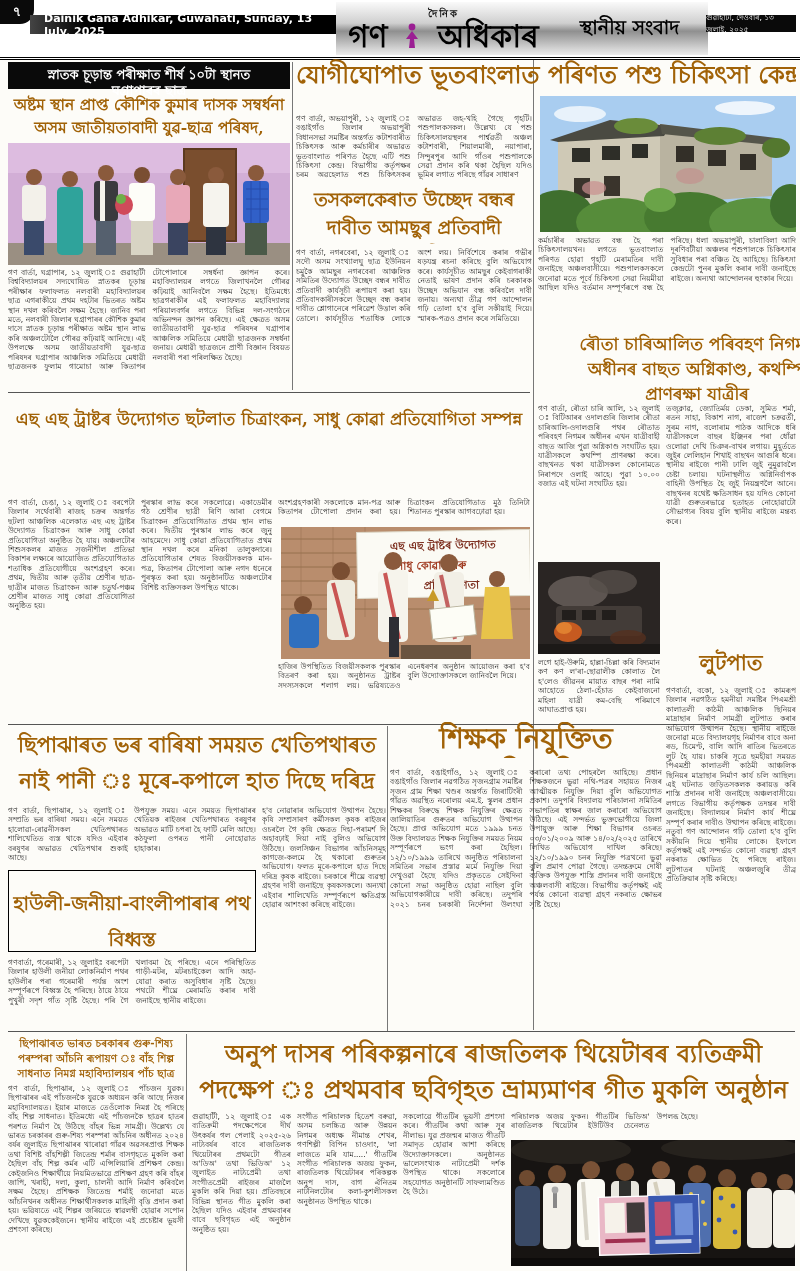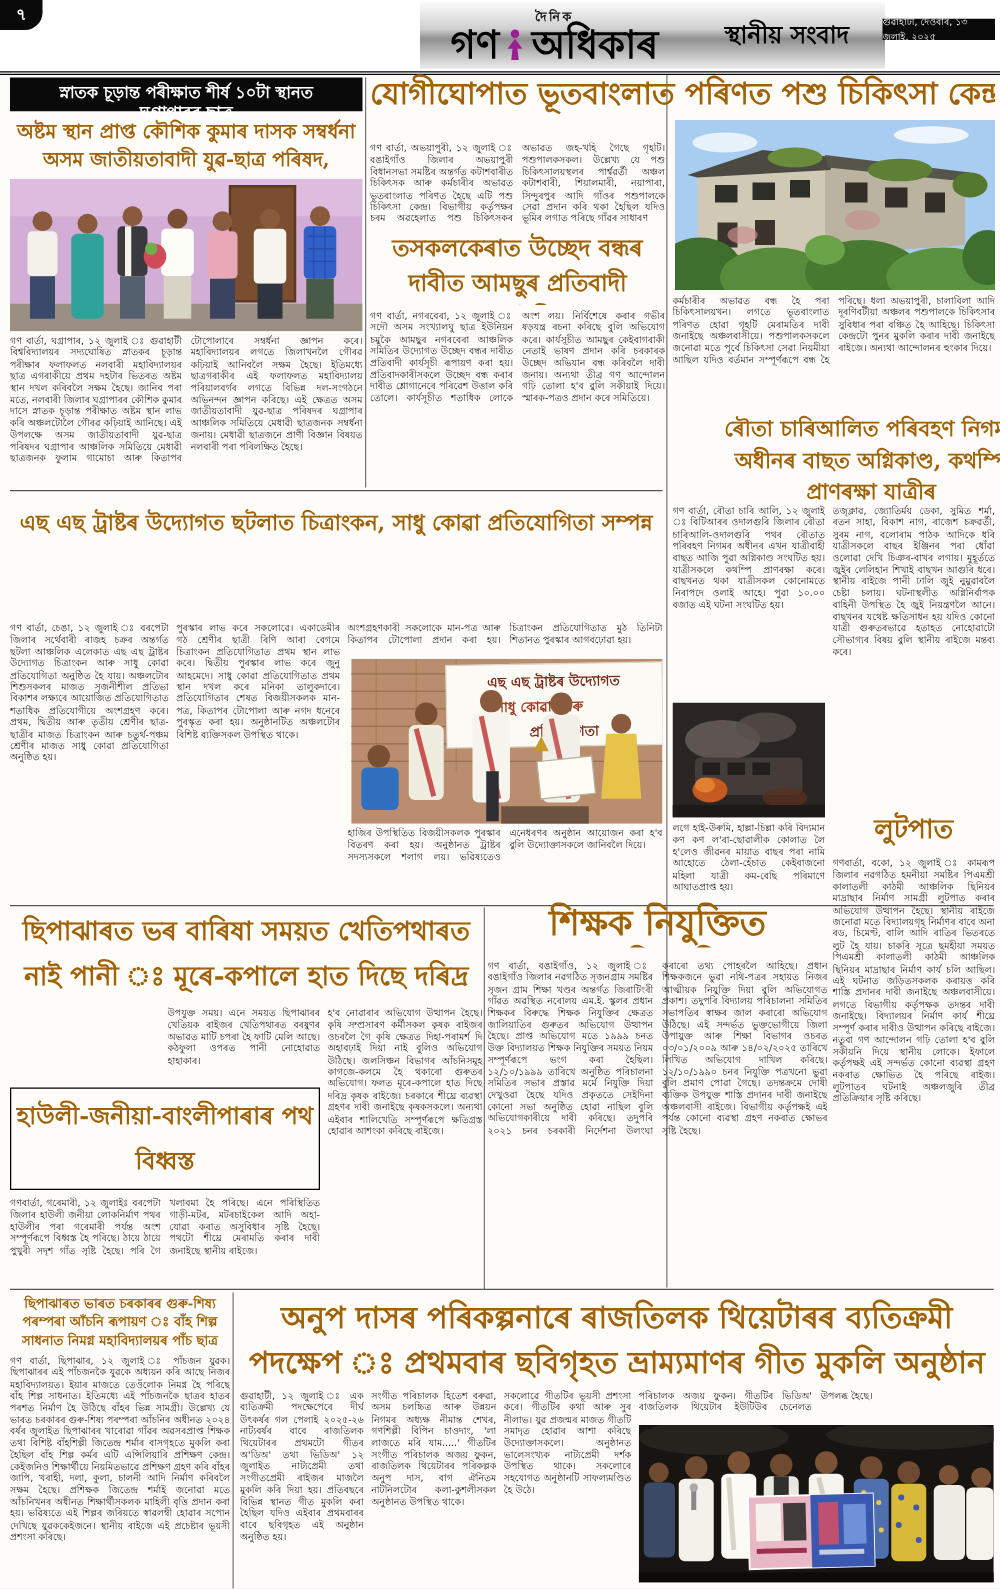--- a/index.html
+++ b/index.html
@@ -10,21 +10,21 @@
   .corner{position:absolute;left:0;top:0;width:34px;height:24px;background:#0a0a0a;color:#fff;
           font-size:13px;font-weight:bold;display:flex;align-items:center;justify-content:center;
           border-bottom-right-radius:14px;}
   .ed-left{position:absolute;left:30px;top:15px;width:310px;height:19px;background:linear-gradient(90deg,#444,#000 18%);
            color:#fff;font-size:11px;font-weight:bold;display:flex;align-items:center;padding-left:14px;box-sizing:border-box;}
   .mast-panel{position:absolute;left:336px;top:2px;width:372px;height:53px;
               background:linear-gradient(180deg,#fafafa 0%,#cfcfcf 40%,#8f8f8f 55%,#ececec 100%);
               display:flex;align-items:center;}
   .mast{position:relative;width:215px;text-align:center;}
   .mast .pre{display:block;font-size:10px;font-weight:bold;letter-spacing:2px;margin-bottom:-3px;}
-  .mast .big{font-size:31px;font-weight:900;color:#000;line-height:32px;display:inline-flex;align-items:center;gap:6px;
+  .mast .big{font-size:31px;font-weight:900;color:#000;line-height:32px;display:inline-flex;align-items:center;gap:18px;
              font-family:"DejaVu Serif","Liberation Serif",serif;text-align:right;}
   .sec-label{flex:1;text-align:center;font-size:19px;font-weight:bold;color:#000;}
   .ed-right{position:absolute;left:706px;top:15px;width:90px;height:17px;background:#0a0a0a;color:#fff;
             font-size:7.5px;display:flex;align-items:center;justify-content:center;}
   
   .abs{position:absolute;box-sizing:border-box;}
   .body-txt{font-size:7.5px;line-height:9.4px;text-align:justify;overflow:hidden;color:#1b1b1b;}
   .cols2{column-count:2;column-gap:7px;}
   .rule-v{position:absolute;width:1px;background:#777;}
   .rule-h{position:absolute;height:1px;background:#555;}
@@ -36,20 +36,21 @@
 </style>
 </head>
 <body>
 
 <div class="page">
 
   <div class="hdr">
     <div class="corner">
       <span>৭</span>
     </div>
+    <div class="ed-left">Dainik Gana Adhikar, Guwahati, Sunday, 13 July, 2025</div>
     <div class="mast-panel">
       <div class="mast">
         <span class="pre">দৈনিক</span>
         <span class="big">
           <span>গণ</span>
           <svg width="14" height="26" viewBox="0 0 14 26">
             <circle cx="7" cy="4" r="3.4" fill="#9b1f93"></circle>
             <path d="M7 8 L1 16 L5 16 L4 25 L10 25 L9 16 L13 16 Z" fill="#9b1f93"></path>
           </svg>
           <span>অধিকাৰ</span>
@@ -237,24 +238,25 @@
       <rect x="8" y="87" width="30" height="34" rx="5" fill="#2f6fbe"></rect>
     <rect x="120" y="118" width="70" height="14" fill="#6a5440"></rect>
   </svg>
 
   <div class="abs body-txt cols2" style="left:278px;top:662px;width:252px;height:64px;">
     <span>হাজিৰ উপস্থিতিত বিজয়ীসকলক পুৰস্কাৰ বিতৰণ কৰা হয়। অনুষ্ঠানত ট্ৰাষ্টৰ সদস্যসকলে শলাগ লয়।</span>
     <span>ভৱিষ্যতেও এনেধৰণৰ অনুষ্ঠান আয়োজন কৰা হ'ব বুলি উদ্যোক্তাসকলে জানিবলৈ দিয়ে।</span>
   </div>
 
   <div class="abs hl" style="left:8px;top:727px;width:378px;height:74px;font-size:21px;line-height:36px;">ছিপাঝাৰত ভৰ বাৰিষা সময়ত খেতিপথাৰত নাই পানী ঃ মূৰে-কপালে হাত দিছে দৰিদ্ৰ কৃষক ৰাইজে</div>
+  <div class="abs body-txt" style="left:8px;top:806px;width:120px;height:60px;">গণ বাৰ্তা, ছিপাঝাৰ, ১২ জুলাই ঃ সম্প্ৰতি ভৰ বাৰিষা সময়। এনে সময়ত হালোৱা-ৰোৱনীসকল খেতিপথাৰত শালিখেতিত ব্যস্ত থাকে যদিও এইবাৰ বৰষুণৰ অভাৱত খেতিপথাৰ শুকাই আছে।</div>
   <div class="abs body-txt" style="left:134px;top:806px;width:122px;height:60px;">উপযুক্ত সময়। এনে সময়ত ছিপাঝাৰৰ খেতিয়ক ৰাইজৰ খেতিপথাৰত বৰষুণৰ অভাৱত মাটি চপৰা হৈ ফাটি মেলি আছে। কঠফুলা ওপৰত পানী নোহোৱাত হাহাকাৰ।</div>
   <div class="abs body-txt" style="left:262px;top:806px;width:124px;height:224px;">হ'ব নোৱাৰাৰ অভিযোগ উত্থাপন হৈছে। কৃষি সম্প্ৰসাৰণ কৰ্মীসকল কৃষক ৰাইজৰ ওচৰলৈ গৈ কৃষি ক্ষেত্ৰত দিহা-পৰামৰ্শ দি অহাবঢ়াই দিয়া নাই বুলিও অভিযোগ উঠিছে। জলসিঞ্চন বিভাগৰ আঁচনিসমূহ কাগজে-কলমে হৈ থকাৰো গুৰুতৰ অভিযোগ। ফলত মূৰে-কপালে হাত দিছে দৰিদ্ৰ কৃষক ৰাইজে। চৰকাৰে শীঘ্ৰে ব্যৱস্থা গ্ৰহণৰ দাবী জনাইছে কৃষকসকলে। অন্যথা এইবাৰ শালিখেতি সম্পূৰ্ণৰূপে ক্ষতিগ্ৰস্ত হোৱাৰ আশংকা কৰিছে ৰাইজে।</div>
 
-  <div class="abs boxed hl" style="left:8px;top:870px;width:248px;height:82px;font-size:19px;line-height:36px;padding-top:4px;">হাউলী-জনীয়া-বাংলীপাৰাৰ পথ বিধ্বস্ত</div>
+  <div class="abs boxed hl" style="left:8px;top:870px;width:248px;height:82px;font-size:19px;line-height:36px;padding-top:14px;">হাউলী-জনীয়া-বাংলীপাৰাৰ পথ বিধ্বস্ত</div>
   <div class="abs body-txt cols2" style="left:8px;top:958px;width:248px;height:72px;">
     <span>গণবাৰ্তা, গৰেমাৰী, ১২ জুলাইঃ বৰপেটা জিলাৰ হাউলী জনীয়া লোকনিৰ্মাণ পথৰ হাউলীৰ পৰা গৰেমাৰী পৰ্যন্ত অংশ সম্পূৰ্ণৰূপে বিধ্বস্ত হৈ পৰিছে। ঠায়ে ঠায়ে পুখুৰী সদৃশ গাঁত সৃষ্টি হৈছে।</span>
     <span>পৰি গৈ খলাবমা হৈ পৰিছে। এনে পৰিস্থিতিত গাড়ী-মটৰ, মটৰচাইকেল আদি অহা-যোৱা কৰাত অসুবিধাৰ সৃষ্টি হৈছে। পথটো শীঘ্ৰে মেৰামতি কৰাৰ দাবী জনাইছে স্থানীয় ৰাইজে।</span>
   </div>
 
   <div class="abs hl" style="left:390px;top:722px;width:272px;height:36px;font-size:28px;line-height:34px;">শিক্ষক নিযুক্তিত জালিয়াতি</div>
   <div class="abs body-txt cols2" style="left:390px;top:768px;width:272px;height:262px;">
     <span>গণ বাৰ্তা, বঙাইগাঁও, ১২ জুলাই ঃ বঙাইগাঁও জিলাৰ নৱগঠিত সৃজনগ্ৰাম সমষ্টিৰ সৃজন গ্ৰাম শিক্ষা খণ্ডৰ অন্তৰ্গত জিৰাটিংৰী গাঁৱত অৱস্থিত নৰোলয় এম.ই. স্কুলৰ প্ৰধান শিক্ষকৰ বিৰুদ্ধে শিক্ষক নিযুক্তিৰ ক্ষেত্ৰত জালিয়াতিৰ গুৰুতৰ অভিযোগ উত্থাপন হৈছে। প্ৰাপ্ত অভিযোগ মতে ১৯৯৯ চনত উক্ত বিদ্যালয়ত শিক্ষক নিযুক্তিৰ সময়ত নিয়ম সম্পূৰ্ণৰূপে ভংগ কৰা হৈছিল। ১২/১০/১৯৯৯ তাৰিখে অনুষ্ঠিত পৰিচালনা সমিতিৰ সভাৰ প্ৰস্তাৱ মৰ্মে নিযুক্তি দিয়া দেখুওৱা হৈছে যদিও প্ৰকৃততে সেইদিনা কোনো সভা অনুষ্ঠিত হোৱা নাছিল বুলি অভিযোগকাৰীয়ে দাবী কৰিছে। তদুপৰি ২০২১ চনৰ চৰকাৰী নিৰ্দেশনা উলংঘা কৰাৰো তথ্য পোহৰলৈ আহিছে।</span>
     <span>প্ৰধান শিক্ষকজনে ভুৱা নথি-পত্ৰৰ সহায়ত নিজৰ আত্মীয়ক নিযুক্তি দিয়া বুলি অভিযোগত প্ৰকাশ। তদুপৰি বিদ্যালয় পৰিচালনা সমিতিৰ সভাপতিৰ স্বাক্ষৰ জাল কৰাৰো অভিযোগ উঠিছে। এই সন্দৰ্ভত ভুক্তভোগীয়ে জিলা উপায়ুক্ত আৰু শিক্ষা বিভাগৰ ওচৰত ০৩/০১/২০০৯ আৰু ১৪/০২/২০২৫ তাৰিখে লিখিত অভিযোগ দাখিল কৰিছে। ১২/১০/১৯৯০ চনৰ নিযুক্তি পত্ৰখনো ভুৱা বুলি প্ৰমাণ পোৱা গৈছে। তদন্তক্ৰমে দোষী ব্যক্তিক উপযুক্ত শাস্তি প্ৰদানৰ দাবী জনাইছে অঞ্চলবাসী ৰাইজে। বিভাগীয় কৰ্তৃপক্ষই এই পৰ্যন্ত কোনো ব্যৱস্থা গ্ৰহণ নকৰাত ক্ষোভৰ সৃষ্টি হৈছে।</span>
   </div>

